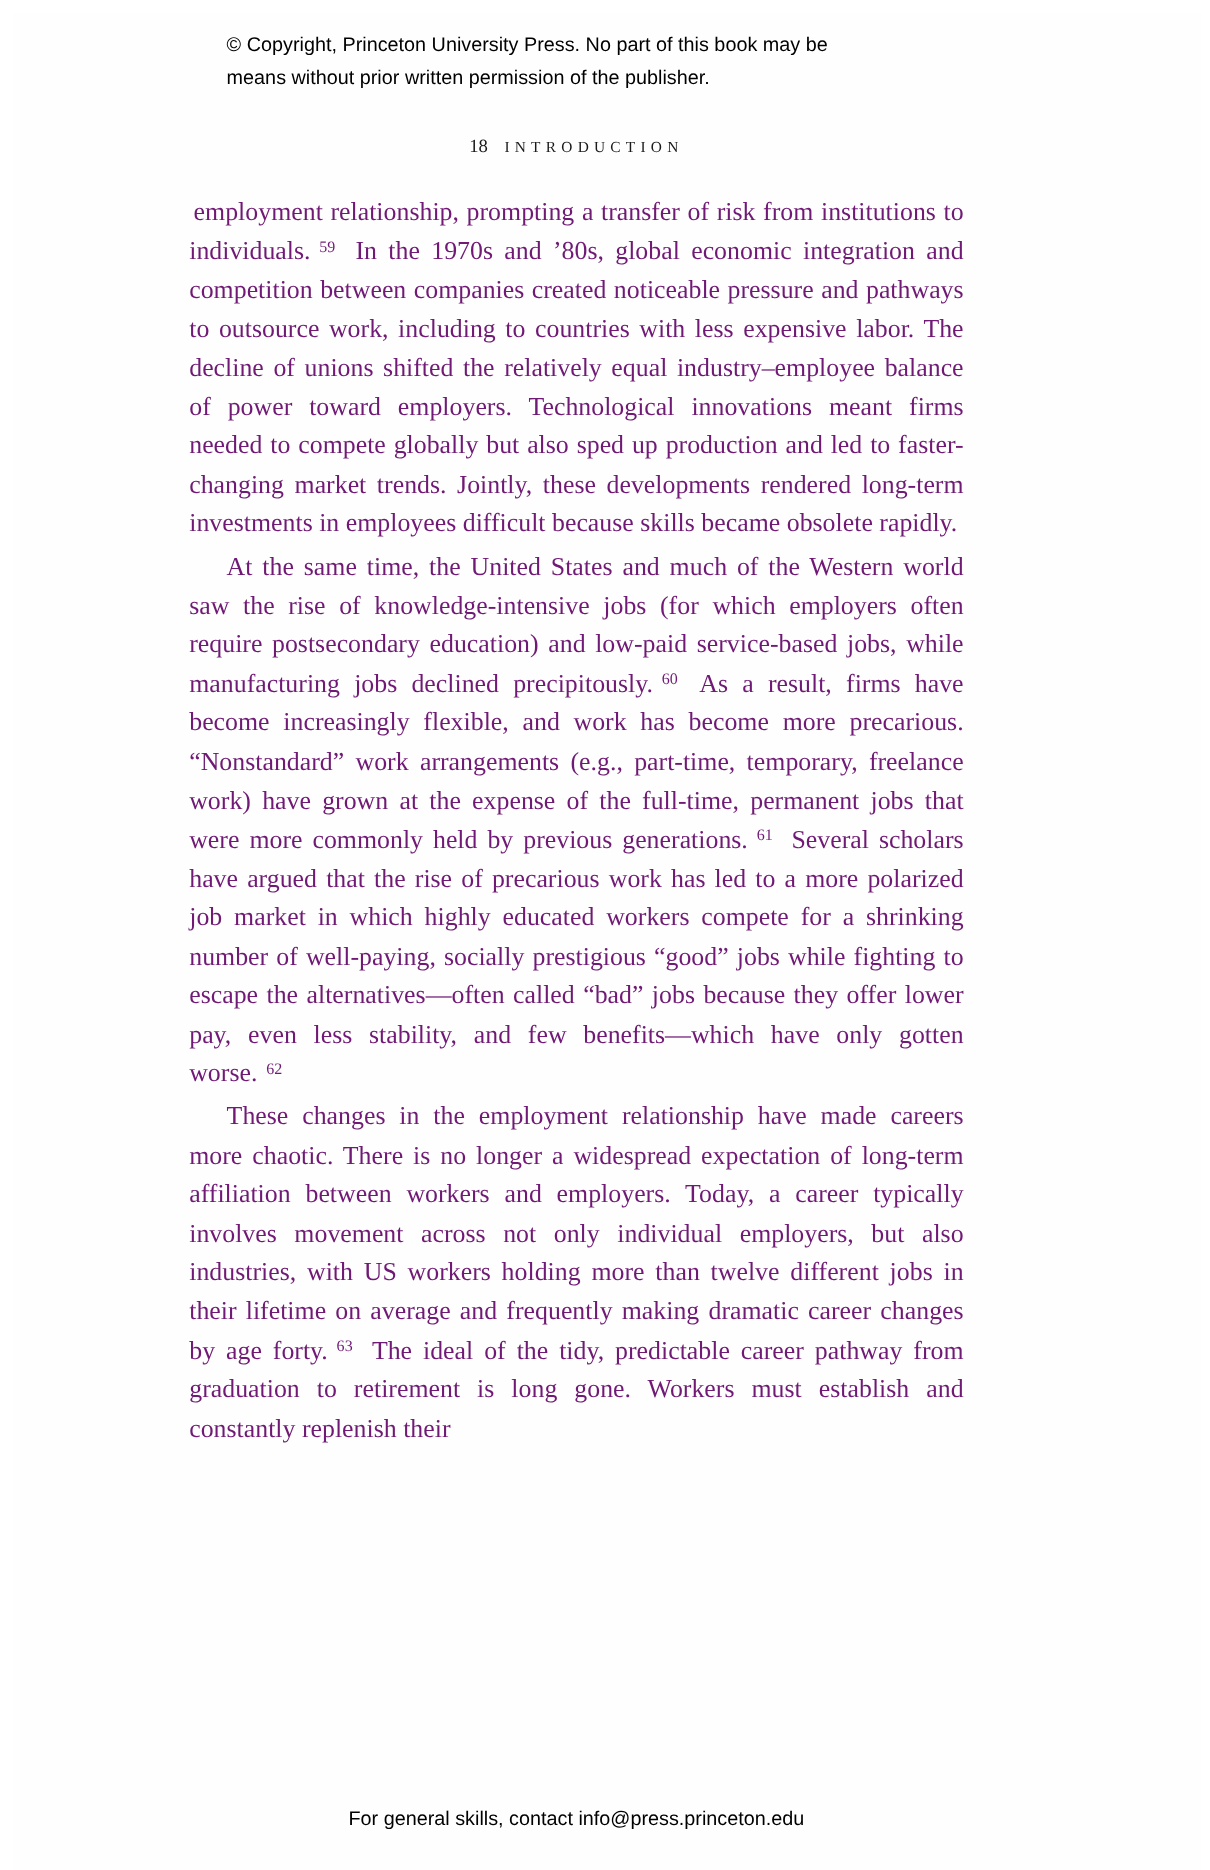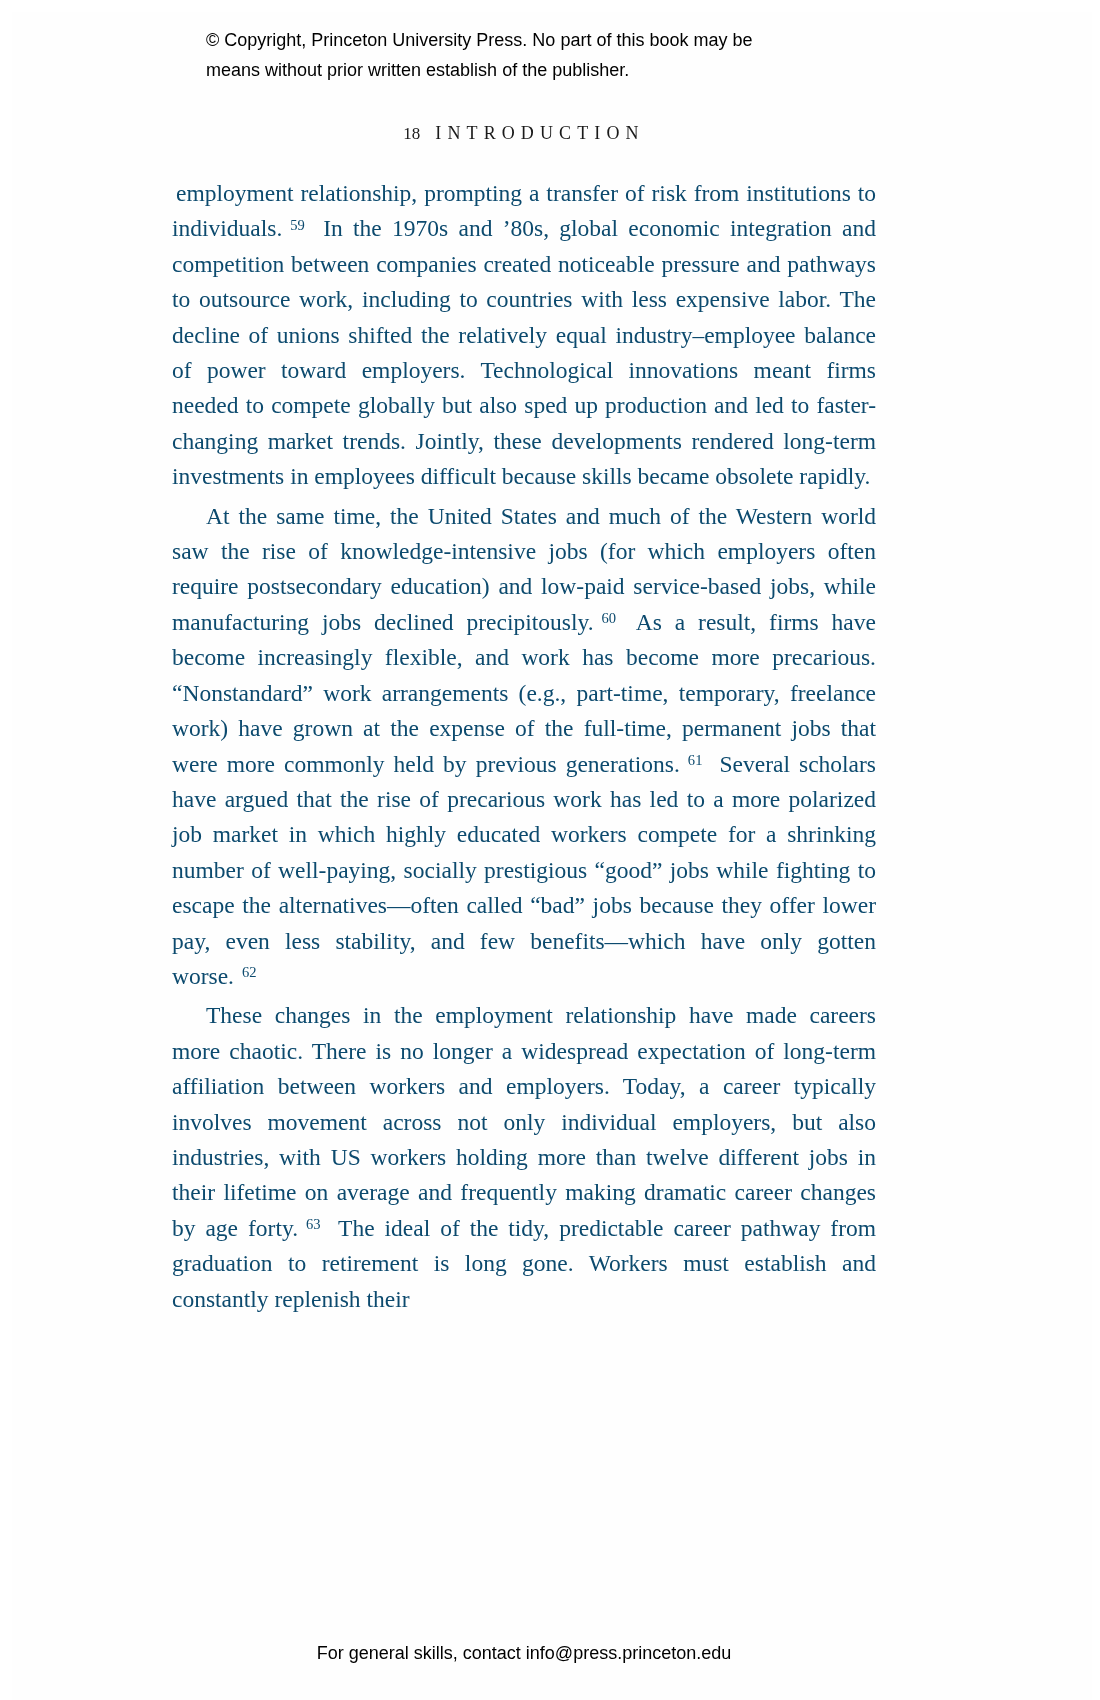--- a/index.html
+++ b/index.html
@@ -34,36 +34,36 @@
     display: flex;
     justify-content: center;
     align-items: baseline;
     gap: 7px;
   }
   .pagenum {
     font-size: 17px;
     color: #1a1a1a;
   }
   .section {
-    font-size: 18px;
+    font-size: 14px;
     letter-spacing: 0.34em;
     color: #1a1a1a;
   }
 
   .body-text {
     position: absolute;
     left: 152px;
     top: 156px;
     width: 712px;
     font-size: 23.5px;
     line-height: 35.4px;
     text-align: justify;
     hyphens: auto;
     -webkit-hyphens: auto;
-    color: #0c4a6e;
+    color: #701a75;
   }
   .para { text-indent: 0; }
   .para.indent { text-indent: 30px; }
 
   sup.fn {
     font-size: 0.62em;
     line-height: 0;
     position: relative;
     top: -0.45em;
     vertical-align: baseline;
@@ -80,21 +80,21 @@
     color: #000000;
   }
 </style>
 </head>
 <body>
 
 <div class="page">
 
   <div class="copyright">
     <div>© Copyright, Princeton University Press. No part of this book may be</div>
-    <div>means without prior written establish of the publisher.</div>
+    <div>means without prior written permission of the publisher.</div>
   </div>
 
   <div class="running-head">
     <span class="pagenum">18</span>
     <span class="section">INTRODUCTION</span>
   </div>
 
   <div class="body-text" id="body-text">
       <p class="para"><span>employment relationship, prompting a transfer of risk from institutions to individuals.</span><sup class="fn">59</sup><span> In the 1970s and ’80s, global economic integration and competition between companies created noticeable pressure and pathways to outsource work, including to countries with less expensive labor. The decline of unions shifted the relatively equal industry–employee balance of power toward employers. Technological innovations meant firms needed to compete globally but also sped up production and led to faster-changing market trends. Jointly, these developments rendered long-term investments in employees difficult because skills became obsolete rapidly.</span></p>
       <p class="para indent"><span>At the same time, the United States and much of the Western world saw the rise of knowledge-intensive jobs (for which employers often require postsecondary education) and low-paid service-based jobs, while manufacturing jobs declined precipitously.</span><sup class="fn">60</sup><span> As a result, firms have become increasingly flexible, and work has become more precarious. “Nonstandard” work arrangements (e.g., part-time, temporary, freelance work) have grown at the expense of the full-time, permanent jobs that were more commonly held by previous generations.</span><sup class="fn">61</sup><span> Several scholars have argued that the rise of precarious work has led to a more polarized job market in which highly educated workers compete for a shrinking number of well-paying, socially prestigious “good” jobs while fighting to escape the alternatives—often called “bad” jobs because they offer lower pay, even less stability, and few benefits—which have only gotten worse.</span><sup class="fn">62</sup></p>

